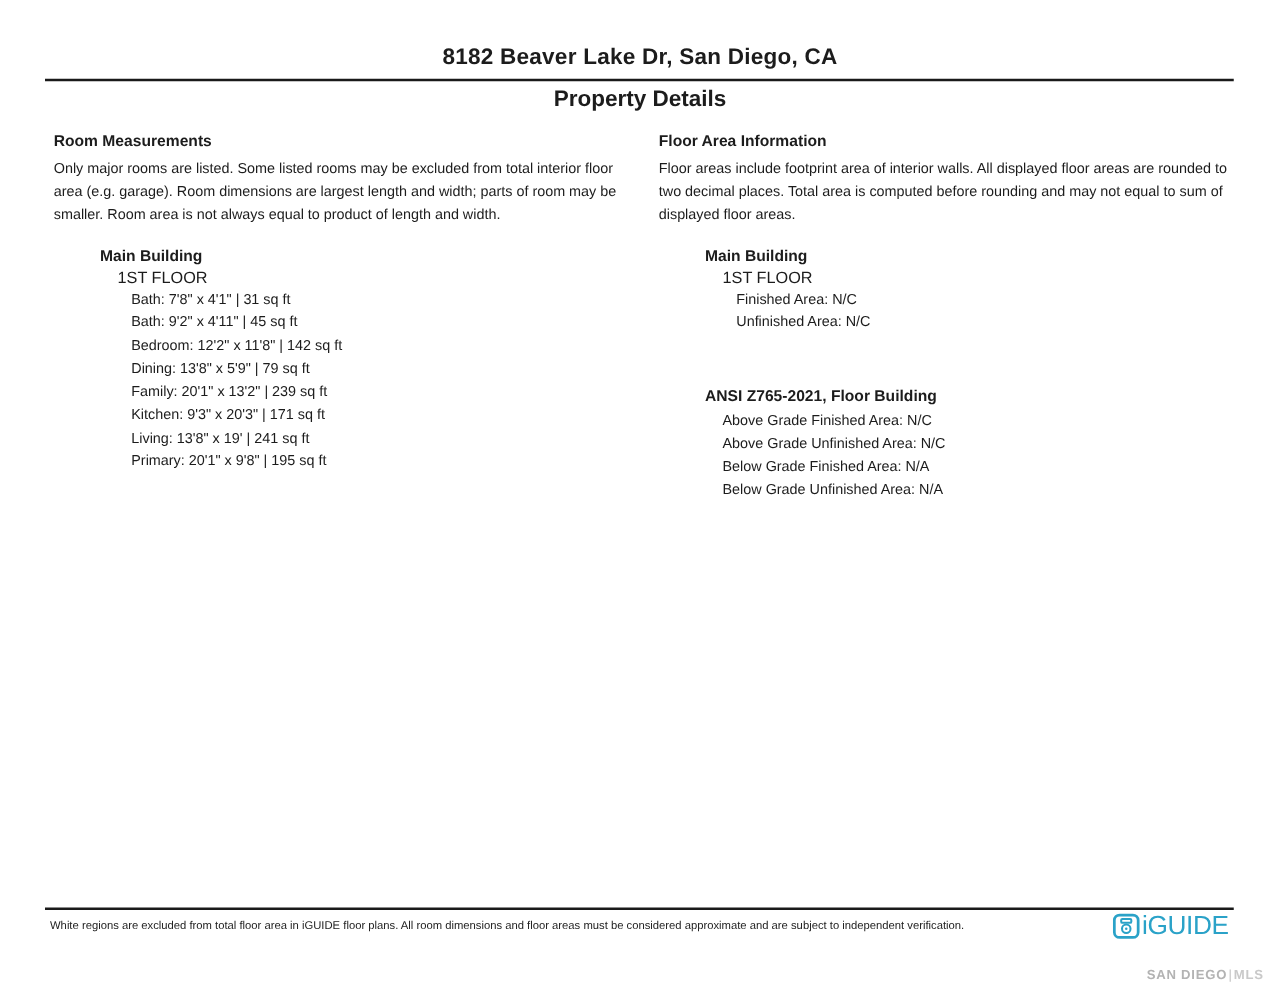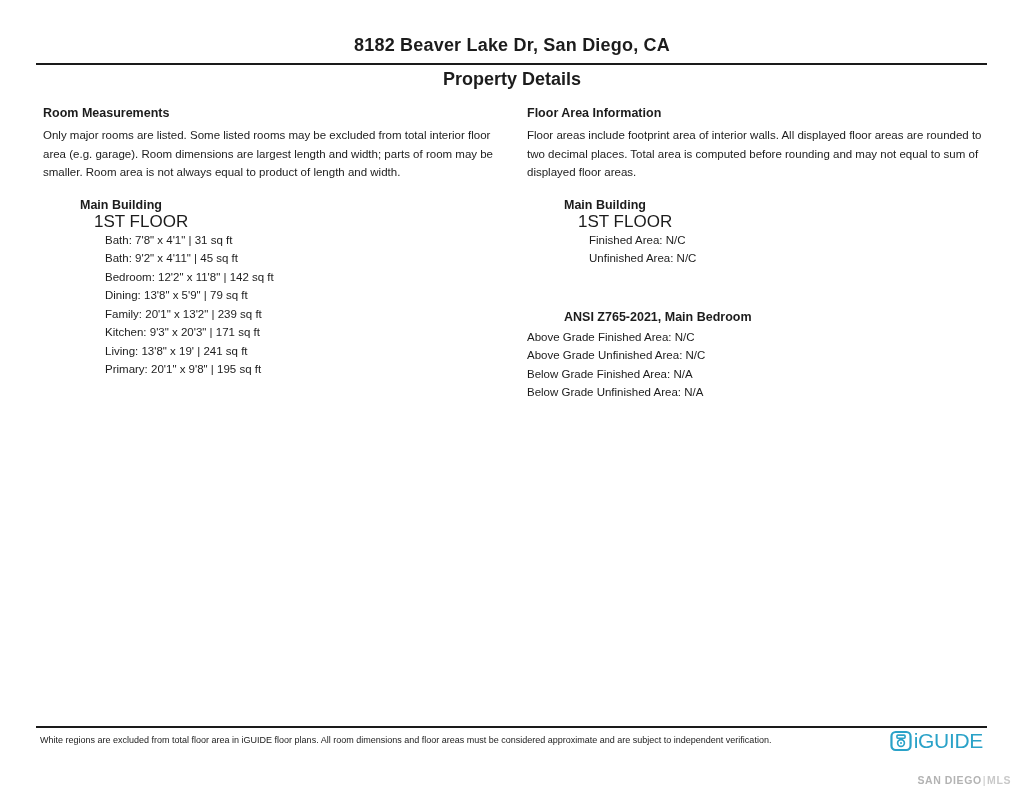--- a/index.html
+++ b/index.html
@@ -39,34 +39,34 @@
   .section-desc {
     font-size: 11.5px; line-height: 18.5px;
   }
 
   .building-block { margin-top: 16px; }
   .building-name {
     font-size: 12.5px; font-weight: bold; line-height: 15px;
     margin-left: 37px;
   }
   .floor-name {
-    font-size: 17px; line-height: 18.5px;
+    font-size: 13px; line-height: 18.5px;
     margin-left: 51px;
   }
   .item-list { margin-left: 62px; }
   .item-list div {
     font-size: 11.5px; line-height: 18.45px;
   }
 
   .ansi-block { margin-top: 42px; }
   .ansi-heading {
     font-size: 12.5px; font-weight: bold; line-height: 15px;
     margin-left: 37px;
   }
-  .ansi-list { margin-top: 3px; }
+  .ansi-list { margin-left: 51px; margin-top: 3px; }
   .ansi-list div {
     font-size: 11.5px; line-height: 18.45px;
   }
 
   .note-line { margin-top: 22px; font-size: 11.5px; line-height: 15px; }
   .note-term { font-weight: bold; display: inline-block; width: 45px; }
 
   .rule-bottom {
     position: absolute; top: 726px; left: 36px; width: 951px; height: 2px;
     background: #1a1a1a;
@@ -130,21 +130,21 @@
     <div class="building-block">
       <div class="building-name">Main Building</div>
       <div class="floor-name">1ST FLOOR</div>
       <div class="item-list">
         <div>Finished Area: N/C</div>
         <div>Unfinished Area: N/C</div>
       </div>
     </div>
 
     <div class="ansi-block">
-      <div class="ansi-heading">ANSI Z765-2021, Main Bedroom</div>
+      <div class="ansi-heading">ANSI Z765-2021, Floor Building</div>
       <div class="ansi-list">
         <div>Above Grade Finished Area: N/C</div>
         <div>Above Grade Unfinished Area: N/C</div>
         <div>Below Grade Finished Area: N/A</div>
         <div>Below Grade Unfinished Area: N/A</div>
       </div>
     </div>
 
   </div>
 

